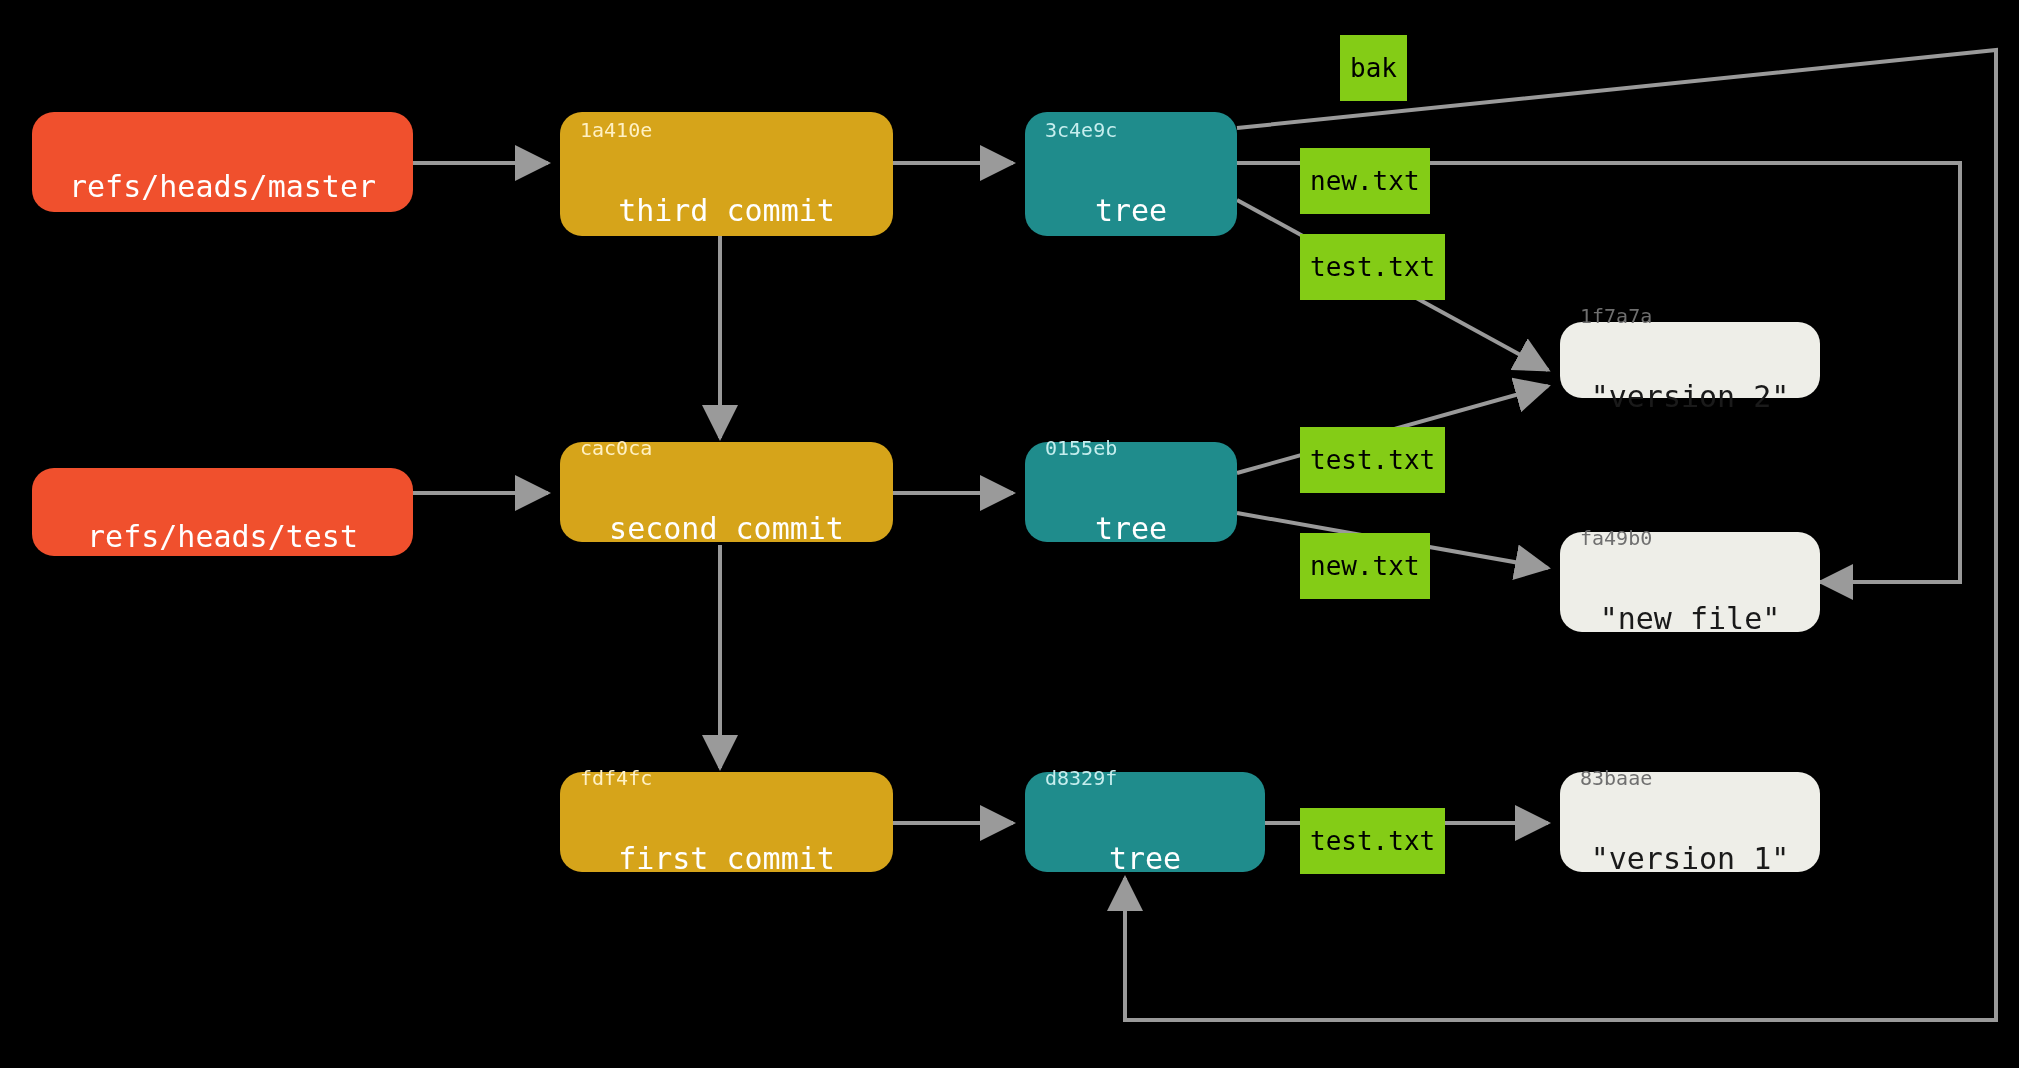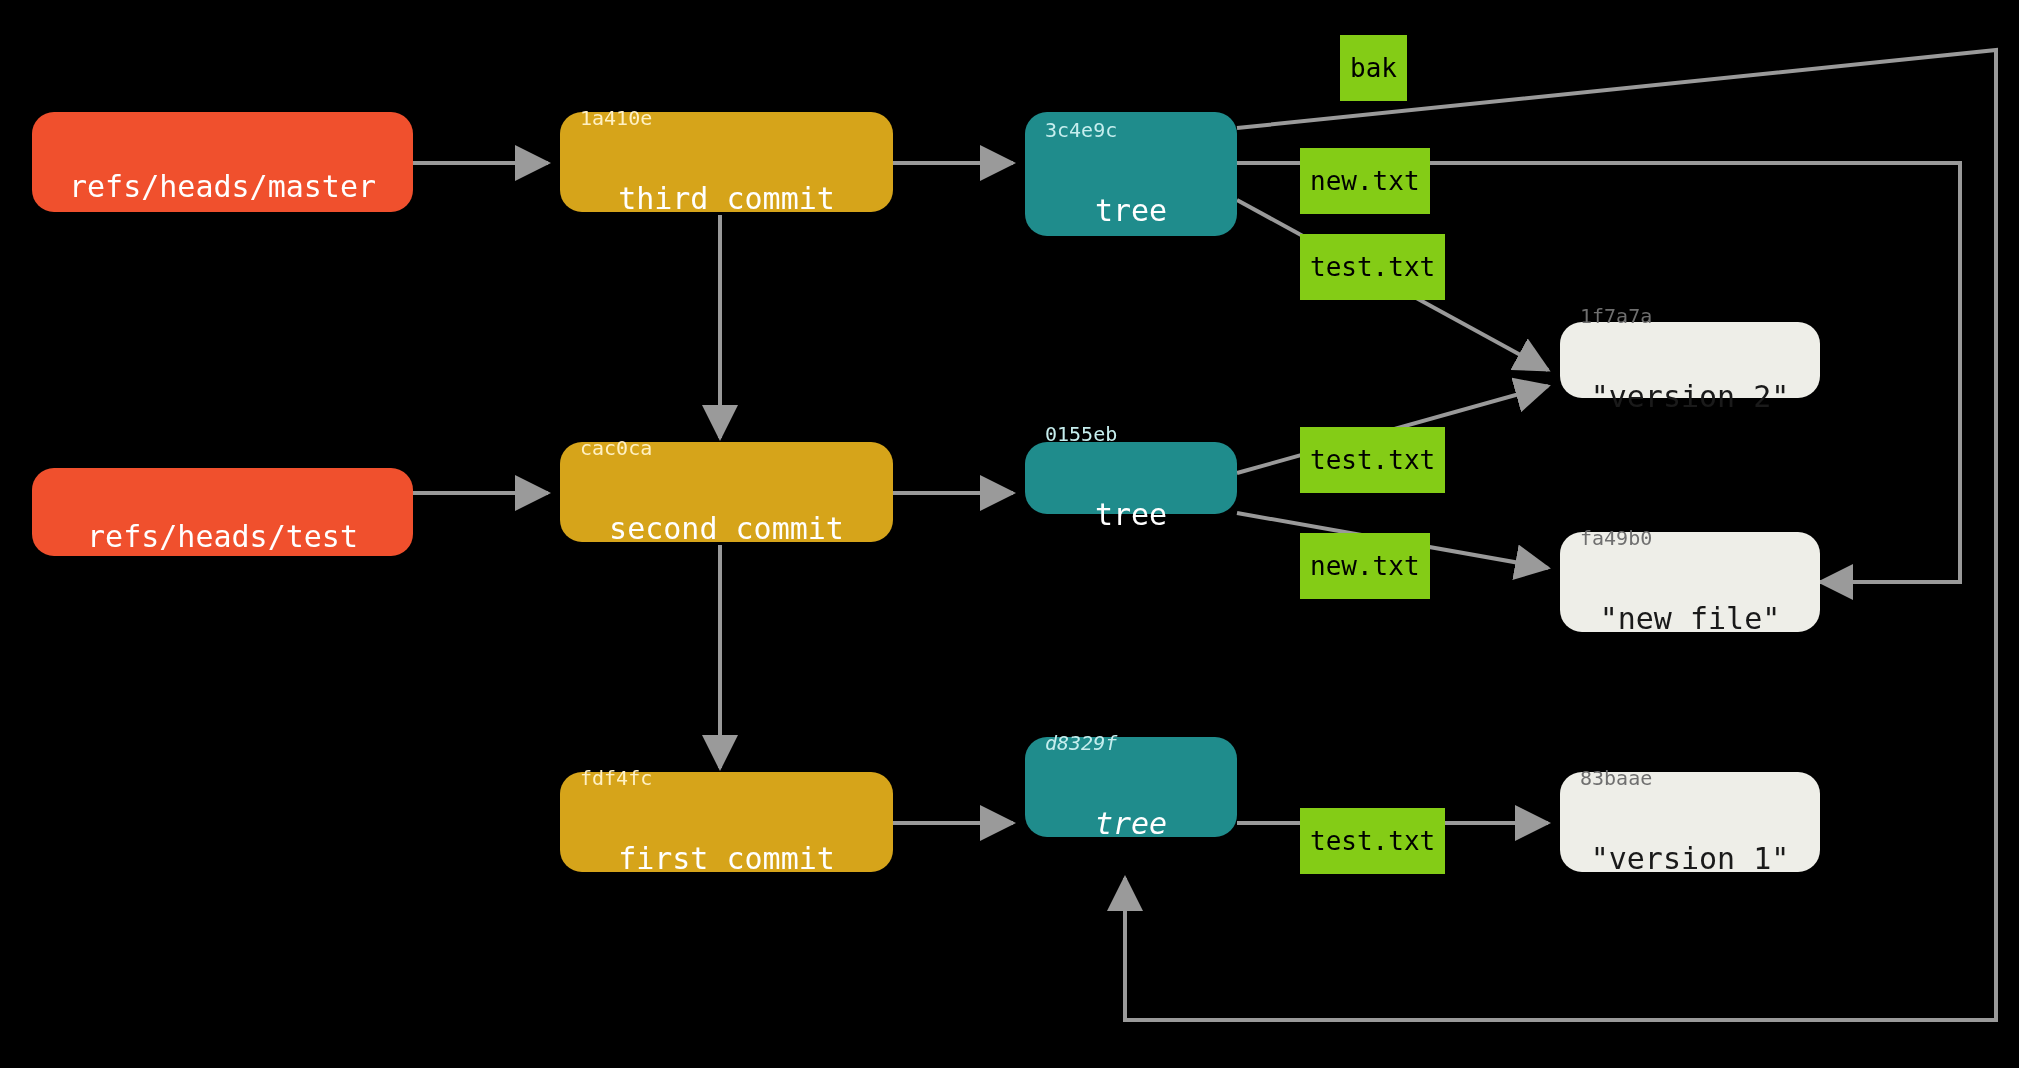--- a/index.html
+++ b/index.html
@@ -137,42 +137,42 @@
     </g>
   </svg>
 
   <div class="node ref" style="left:32px; top:112px; width:381px; height:100px;">
     <div class="label">refs/heads/master</div>
   </div>
   <div class="node ref" style="left:32px; top:468px; width:381px; height:88px;">
     <div class="label">refs/heads/test</div>
   </div>
 
-  <div class="node commit" style="left:560px; top:112px; width:333px; height:100px;">
+  <div class="node commit" style="left:560px; top:112px; width:333px; height:124px;">
     <div class="hash">1a410e</div>
     <div class="label">third commit</div>
   </div>
   <div class="node commit" style="left:560px; top:442px; width:333px; height:100px;">
     <div class="hash">cac0ca</div>
     <div class="label">second commit</div>
   </div>
   <div class="node commit" style="left:560px; top:772px; width:333px; height:100px;">
     <div class="hash">fdf4fc</div>
     <div class="label">first commit</div>
   </div>
 
   <div class="node tree" style="left:1025px; top:112px; width:212px; height:124px;">
     <div class="hash">3c4e9c</div>
     <div class="label">tree</div>
   </div>
-  <div class="node tree" style="left:1025px; top:442px; width:212px; height:72px;">
+  <div class="node tree" style="left:1025px; top:442px; width:212px; height:100px;">
     <div class="hash">0155eb</div>
     <div class="label">tree</div>
   </div>
-  <div class="node tree" style="left:1025px; top:737px; width:212px; height:100px;font-style:italic;">
+  <div class="node tree" style="left:1025px; top:772px; width:240px; height:100px;">
     <div class="hash">d8329f</div>
     <div class="label">tree</div>
   </div>
 
   <div class="node blob" style="left:1560px; top:322px; width:260px; height:76px;">
     <div class="hash">1f7a7a</div>
     <div class="label">"version 2"</div>
   </div>
   <div class="node blob" style="left:1560px; top:532px; width:260px; height:100px;">
     <div class="hash">fa49b0</div>

